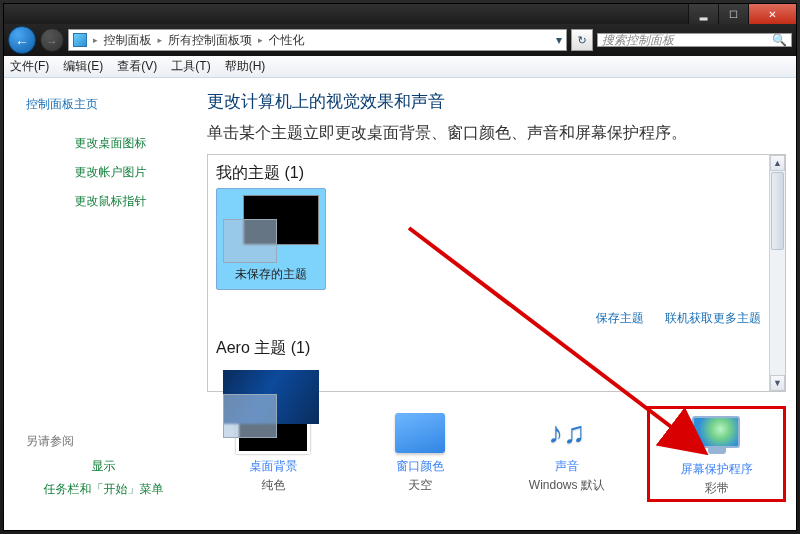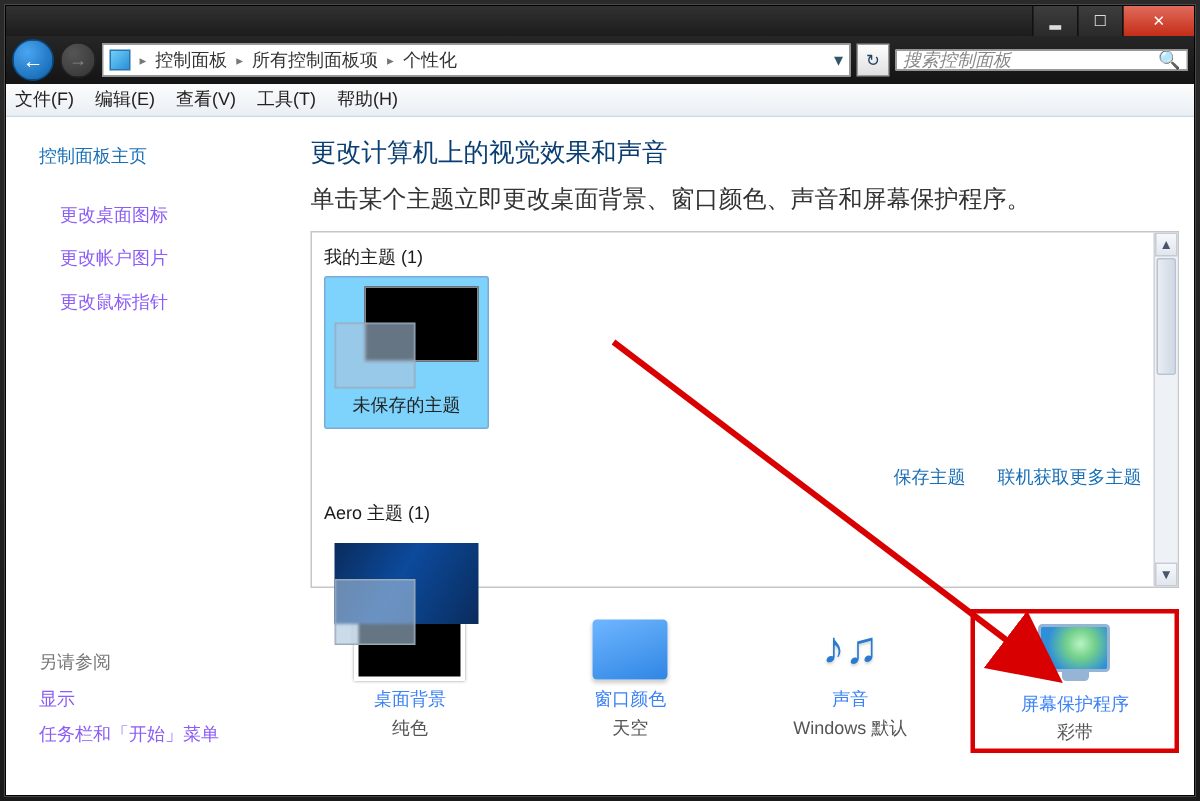--- a/index.html
+++ b/index.html
@@ -28,31 +28,31 @@
   .searchbox .mag { margin-left:auto; color:#356ac0; font-style:normal; font-size:12px;}
 
   
   .menubar { height:22px; background: linear-gradient(to bottom,#fcfcfc,#eaeff5); border-bottom:1px solid #cfd9e6; display:flex; align-items:center; padding:0 6px; font-size:12px; color:#222;}
   .menubar span { margin-right:14px; }
 
   
   .client { position:absolute; top:74px; left:0; right:0; bottom:0; display:flex; background:#fff; }
   .sidebar { width:185px; padding:18px 8px 8px 22px; font-size:12px; display:flex; flex-direction:column; }
   .sidebar .home { color:#196fb6; margin-bottom:16px; }
-  .sidebar .lnk { color:#8b5cf6; margin:6px 0; padding-left:14px; }
+  .sidebar .lnk { color:#15803d; margin:6px 0; padding-left:14px;text-align:center; }
   .sidebar .footer { margin-top:auto; padding-bottom:18px;}
   .sidebar .see-also { color:#777; margin:8px 0 8px 0;}
   .main { flex:1; padding:12px 10px 20px 18px; position:relative; }
   .main h1 { font-size:17px; color:#0a3e73; font-weight:normal; margin-bottom:10px; }
   .main p.desc { font-size:16px; color:#333; margin-bottom:10px; }
   .listbox { border:1px solid #c6c6c6; height:238px; padding:6px 8px; position:relative;}
   .scroll { position:absolute; right:0; top:0; bottom:0; width:16px; background:#eef1f5; border-left:1px solid #d0d4da; }
   .scroll .arrow { height:16px; background:linear-gradient(to bottom,#f6f8fb,#e1e6ee); border:1px solid #c7ccd3; color:#4a5668; font-size:9px; display:flex; align-items:center; justify-content:center;}
   .scroll .thumb { position:absolute; top:17px; height:78px; left:1px; right:1px; background:linear-gradient(to right,#e9edf3,#cfd8e4); border:1px solid #b8c2d0; border-radius:2px;}
-  .listbox .group-title { font-size:12px; color:#1a1a1a; margin:2px 0 4px 0;}
+  .listbox .group-title { font-size:16px; color:#1a1a1a; margin:2px 0 4px 0;}
   .theme-tile { width:110px; border:1px solid transparent; padding:6px; display:inline-block; }
   .theme-tile.sel { border:1px solid #7da9d8; background:#7dd3fc; border-radius:2px;}
   .theme-tile .thumb-stack { position:relative; width:96px; height:68px; margin-bottom:3px;}
   .theme-tile .back-rect { position:absolute; right:0; top:0; width:76px; height:50px; background:#000; border:1px solid #888;}
   .theme-tile .front-rect { position:absolute; left:0; bottom:0; width:54px; height:44px; background:rgba(170,195,220,0.6); border:1px solid #9ab; backdrop-filter: blur(1px);}
   .theme-tile .cap { font-size:12px; text-align:center; color:#222;}
   .aero-thumb { width:96px; height:54px; background:linear-gradient(120deg,#0a2c5c,#0c4a9c 45%,#0a2c5c);}
 
   .actions { position:absolute; right:24px; bottom:6px; font-size:12px; }
   .actions a { color:#196fb6; margin-left:18px; }

